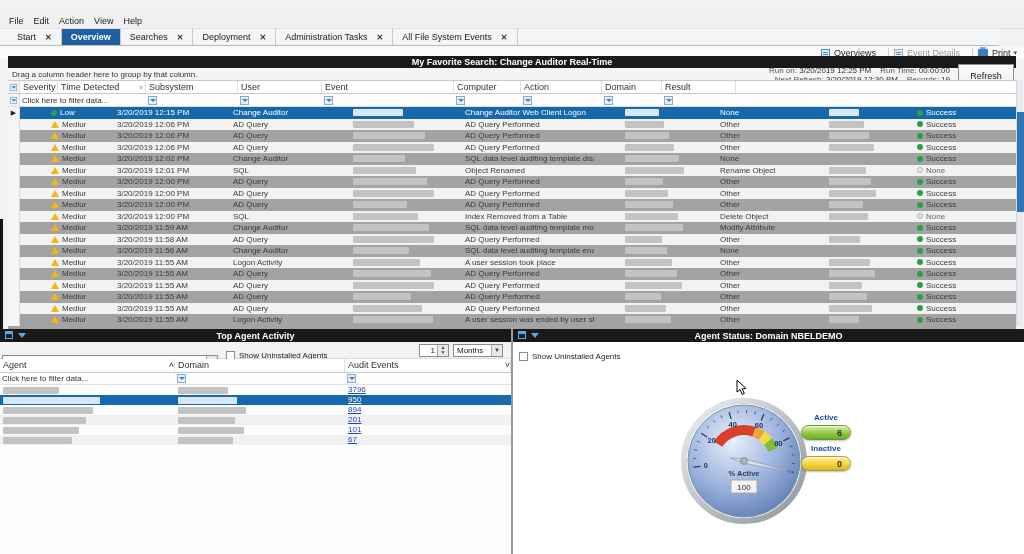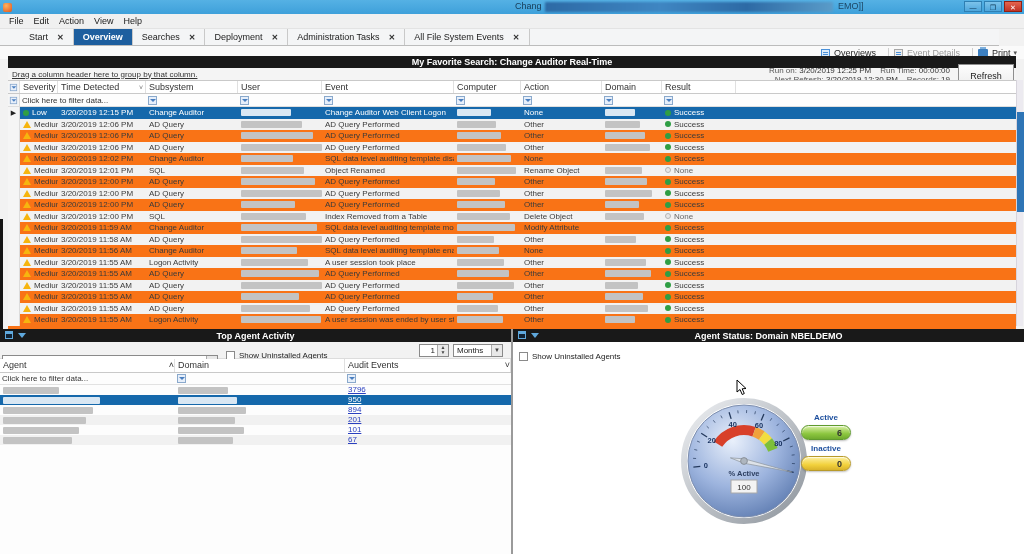--- a/index.html
+++ b/index.html
@@ -21,21 +21,21 @@
     background:linear-gradient(#7cc3ea,#4ea6dc); color:#0d3552; border:1px solid #2f7fb2; }
   .win-btn.close { background:linear-gradient(#e4654f,#c03325); color:#fff; border-color:#8f2013; }
 
   
   #menubar { position:absolute; left:0; top:14px; width:1024px; height:15px; background:#f0f0f0;
     border-bottom:1px solid #e3e3e3; display:flex; align-items:center; padding-left:4px; }
   .menu-item { font-size:9px; color:#1a1a1a; padding:0 5px;text-align:center; }
 
   
   #tabbar { position:absolute; left:0; top:29px; width:999px; height:17px; background:#f4f5f6;
-    border-bottom:1px solid #bcbcbc; display:flex; align-items:stretch; padding-left:20px; }
+    border-bottom:1px solid #bcbcbc; display:flex; align-items:stretch; padding-left:8px; }
   .tab { display:flex; align-items:center; padding:0 9px; font-size:9px; color:#222;
     border-right:1px solid #c9c9c9; background:#f4f5f6; white-space:nowrap; }
   .tab .x { margin-left:9px; font-size:8px; color:#333; font-weight:bold; }
   .tab.active { background:#1e5f9f; color:#fff; font-weight:bold;justify-content:center; }
 
   
   #toolbar { position:absolute; left:0; top:46px; width:1024px; height:13px; background:#fafafa;
     display:flex; align-items:center; padding-left:6px; font-size:9px;justify-content:flex-end; }
   .tool { display:flex; align-items:center; margin-right:7px; color:#2a2a2a; }
   .tool .tico { width:9px; height:8px; margin-right:4px; border:1px solid #4a90d9; background:#dcebfa; position:relative; }
@@ -48,42 +48,42 @@
   .sep { width:1px; height:9px; background:#d0d0d0; margin:0 5px; }
   .caret { font-size:7px; color:#555; margin-left:3px; }
 
   
   .blackbar { background:#191919; color:#fff; font-size:9px; font-weight:bold;
     display:flex; align-items:center; justify-content:center; }
   #search-titlebar { position:absolute; left:8px; top:56px; width:1008px; height:12px; }
 
   
   #groupband { position:absolute; left:8px; top:68px; width:1008px; height:12px; background:#f4f4f4;
-    font-size:8px; color:#333; display:flex; align-items:center; padding-left:4px;text-decoration:underline; }
+    font-size:8px; color:#333; display:flex; align-items:center; padding-left:4px; }
   #runinfo { position:absolute; right:74px; top:66px; font-size:8px; color:#333; text-align:right; line-height:9px; }
   #runinfo .lbl { color:#555; }
   #refresh-btn { position:absolute; right:10px; top:64px; width:56px; height:24px; font-size:9px;
     background:linear-gradient(#fdfdfd,#ececec); border:1px solid #8e8e8e; color:#222; text-align:center; line-height:22px; }
 
   
-  #grid { position:absolute; left:8px; top:80px; width:1008px; height:249px; background:#f97316; }
+  #grid { position:absolute; left:8px; top:80px; width:1008px; height:249px; background:#a3a3a3; }
   .grow { display:grid; grid-template-columns:12px 38px 88px 92px 84px 132px 67px 81px 60px 74px 1fr; }
   #grid-header { height:14px; border-top:1px solid #c9c9c9; border-bottom:1px solid #c9c9c9; background:#fff; }
   #grid-header .cell { font-size:9px; color:#333; padding-left:3px; line-height:13px;
     border-right:1px solid #e0e0e0; display:flex; justify-content:space-between; align-items:center; overflow:hidden; white-space:nowrap; }
   #grid-header .cell .sort { font-size:7px; color:#777; margin-right:2px; }
   #filter-row { height:13px; background:#fdfdfd; border-bottom:1px solid #dedede; }
   #filter-row .cell { display:flex; align-items:center; padding-left:2px; overflow:hidden; }
   .filter-hint { font-size:8px; color:#333; white-space:nowrap; }
   .funnel-box { width:9px; height:9px; border:1px solid #8aa9cc; background:#e7effa; position:relative; }
   .funnel-box:after { content:""; position:absolute; left:1px; top:2px;
     border-left:3px solid transparent; border-right:3px solid transparent; border-top:3px solid #4a7fc0; }
   .gutter { background:#f5f5f5; border-right:1px solid #dcdcdc; display:flex; align-items:center; justify-content:center; }
   #grid-rows { }
-  .grid-row { height:11.5px; font-size:8px; color:#3a3a3a; }
+  .grid-row { height:11.5px; font-size:8px; color:#3a3a3a;gap:28px; }
   .grid-row.alt { background:#f2f2f2; }
   .grid-row.selected { background:#1568ab; color:#fff; }
   .grid-row .cell { line-height:11.5px; padding-left:3px; overflow:hidden; white-space:nowrap; display:flex; align-items:center; }
   .sev-low { width:6px; height:6px; border-radius:50%; background:#2f9e44; margin-right:3px; flex:none; }
   .sev-med { width:0; height:0; border-left:4px solid transparent; border-right:4px solid transparent;
     border-bottom:7px solid #f6b50f; margin-right:3px; flex:none; }
   .res-ok { width:6px; height:6px; border-radius:50%; background:#2f9e44; margin-right:3px; flex:none; }
   .res-none { width:6px; height:6px; border-radius:50%; background:#e7e7e7; border:1px solid #b5b5b5; margin-right:3px; flex:none; }
   .redact { display:inline-block; height:7px; background:#c3c3c3; filter:blur(.6px); border-radius:1px; }
   .selected .redact { background:#d9e7f3; }
@@ -145,31 +145,20 @@
   #active-label { left:285px; top:84px; }
   #inactive-label { left:285px; top:115px; }
 
   #cursor { position:absolute; left:736px; top:379px; z-index:50; }
 </style>
 </head>
 <body>
 
 <div id="app">
 
-  <div id="titlebar">
-    <div id="app-icon"></div>
-    <span id="window-title">Chang</span>
-    <div id="title-redact"></div>
-    <span id="title-suffix">EMO]]</span>
-    <div id="win-btns">
-      <div class="win-btn">—</div>
-      <div class="win-btn">❐</div>
-      <div class="win-btn close">✕</div>
-    </div>
-  </div>
 
   <div id="menubar">
       <span class="menu-item">File</span>
       <span class="menu-item">Edit</span>
       <span class="menu-item">Action</span>
       <span class="menu-item">View</span>
       <span class="menu-item">Help</span>
     </div>
 
   <div id="tabbar">

